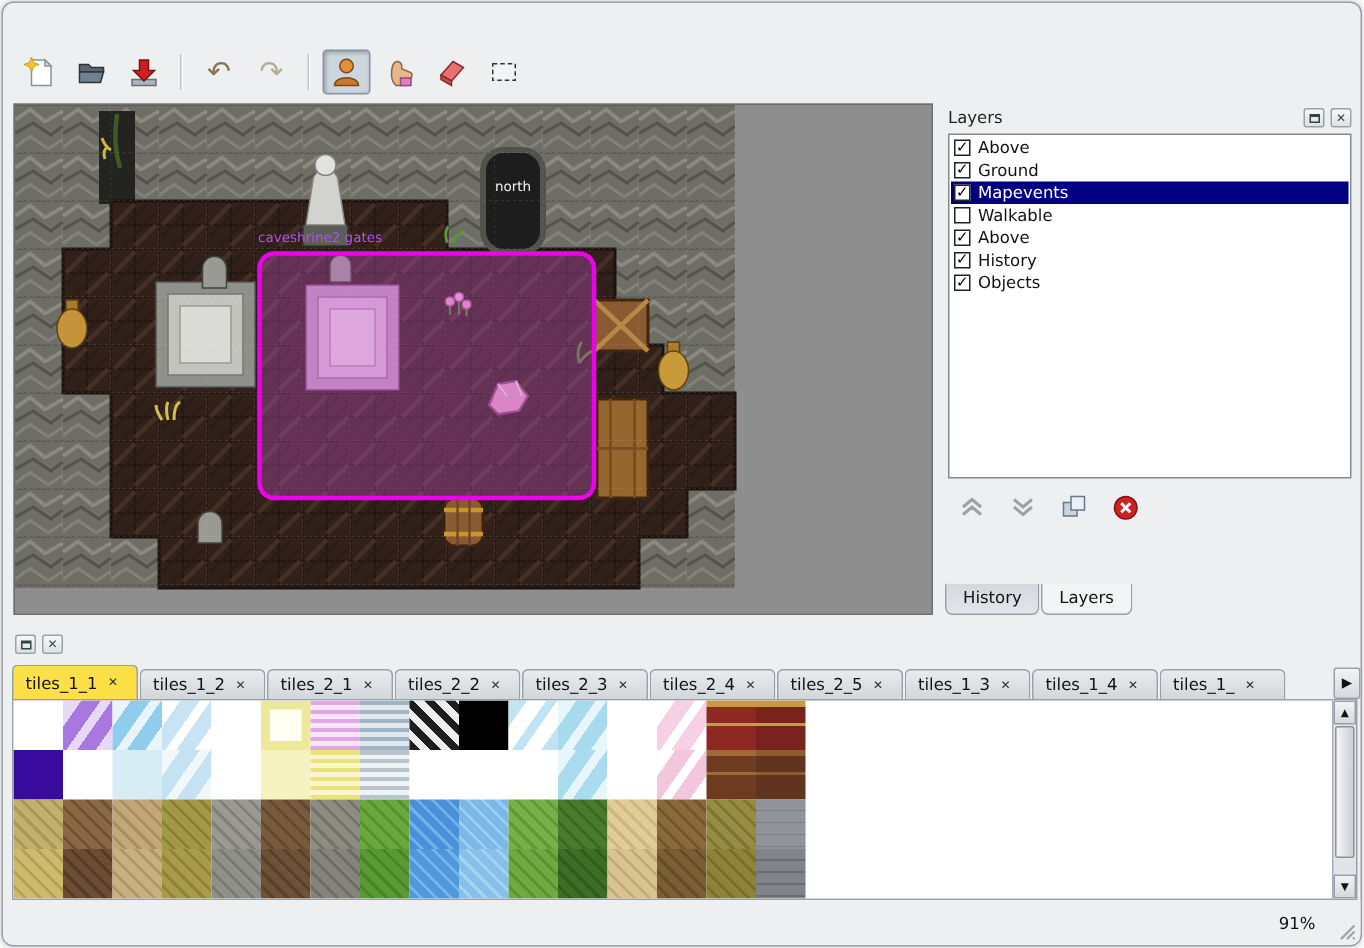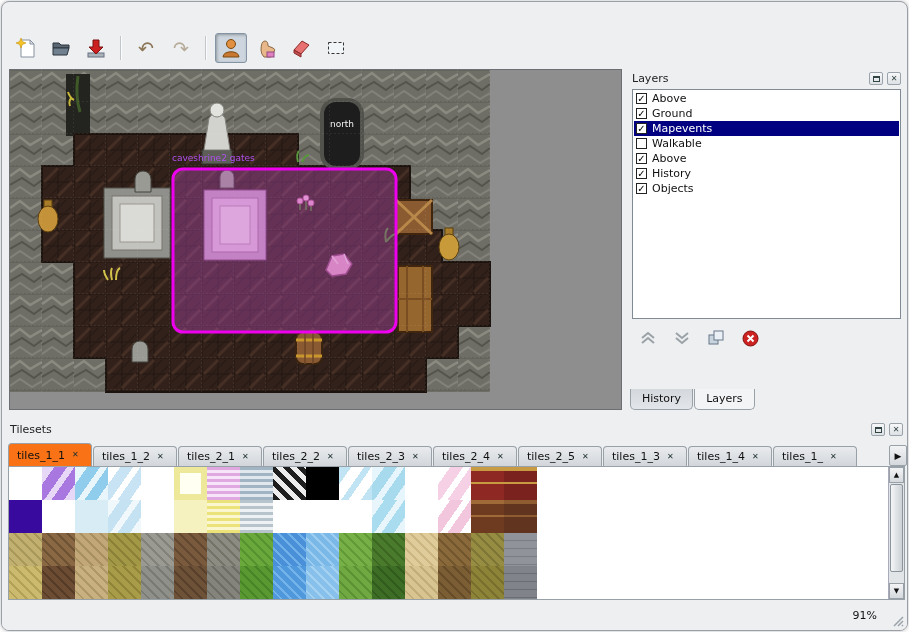--- a/index.html
+++ b/index.html
@@ -55,21 +55,21 @@
     background:linear-gradient(#d4d8dc,#e2e5e9);border-radius:0 0 5px 5px}
   .dock-tab.active{background:#f3f4f6}
 
   
   .tilesets-dock{position:absolute;left:4px;top:419px;width:901px;height:181px}
   .ts-tabbar{position:absolute;left:2px;top:22px;right:19px;height:23px;display:flex;
     align-items:flex-end;overflow:hidden}
   .ts-tab{display:flex;align-items:center;gap:7px;min-width:84px;height:20px;padding:0 8px;
     border:1px solid #98a0a8;border-bottom:none;border-radius:4px 4px 0 0;
     background:linear-gradient(#e9ebee,#d2d6da);margin-right:1px;white-space:nowrap;flex:none}
-  .ts-tab.active{height:23px;background:#f97316}
+  .ts-tab.active{height:23px;background:#fde047}
   .ts-close{font-size:8px;color:#233;line-height:1}
   .ts-scroll-btn{position:absolute;right:0;top:24px;width:18px;height:21px;border:1px solid #98a0a8;
     border-radius:2px;background:linear-gradient(#f2f3f5,#d5d9dd);display:flex;align-items:center;
     justify-content:center;font-size:9px;color:#111}
   .ts-content{position:absolute;left:2px;top:45px;right:2px;bottom:2px;background:#fff;
     border:1px solid #98a0a8;overflow:hidden}
   .palette{position:absolute;left:0;top:0;display:grid;grid-template-columns:repeat(16,33px);
     grid-auto-rows:33px;width:528px}
   .tile{width:33px;height:33px}
   .scrollbar{position:absolute;right:0;top:0;bottom:0;width:16px;background:#e2e5e8;border-left:1px solid #aab}
@@ -317,21 +317,20 @@
       </button>
     </div>
     <div class="dock-tabs">
       <div class="dock-tab">History</div>
       <div class="dock-tab active">Layers</div>
     </div>
   </div>
 
   <div class="tilesets-dock">
     <div class="dock-header">
-      <span class="dock-title">Tilesets</span>
       <span class="dock-btn">
           <span class="float-glyph"></span>
         </span>
       <span class="dock-btn">
           <span>✕</span>
         </span>
     </div>
     <div class="ts-tabbar">
         <div class="ts-tab active">
           <span>tiles_1_1</span>

